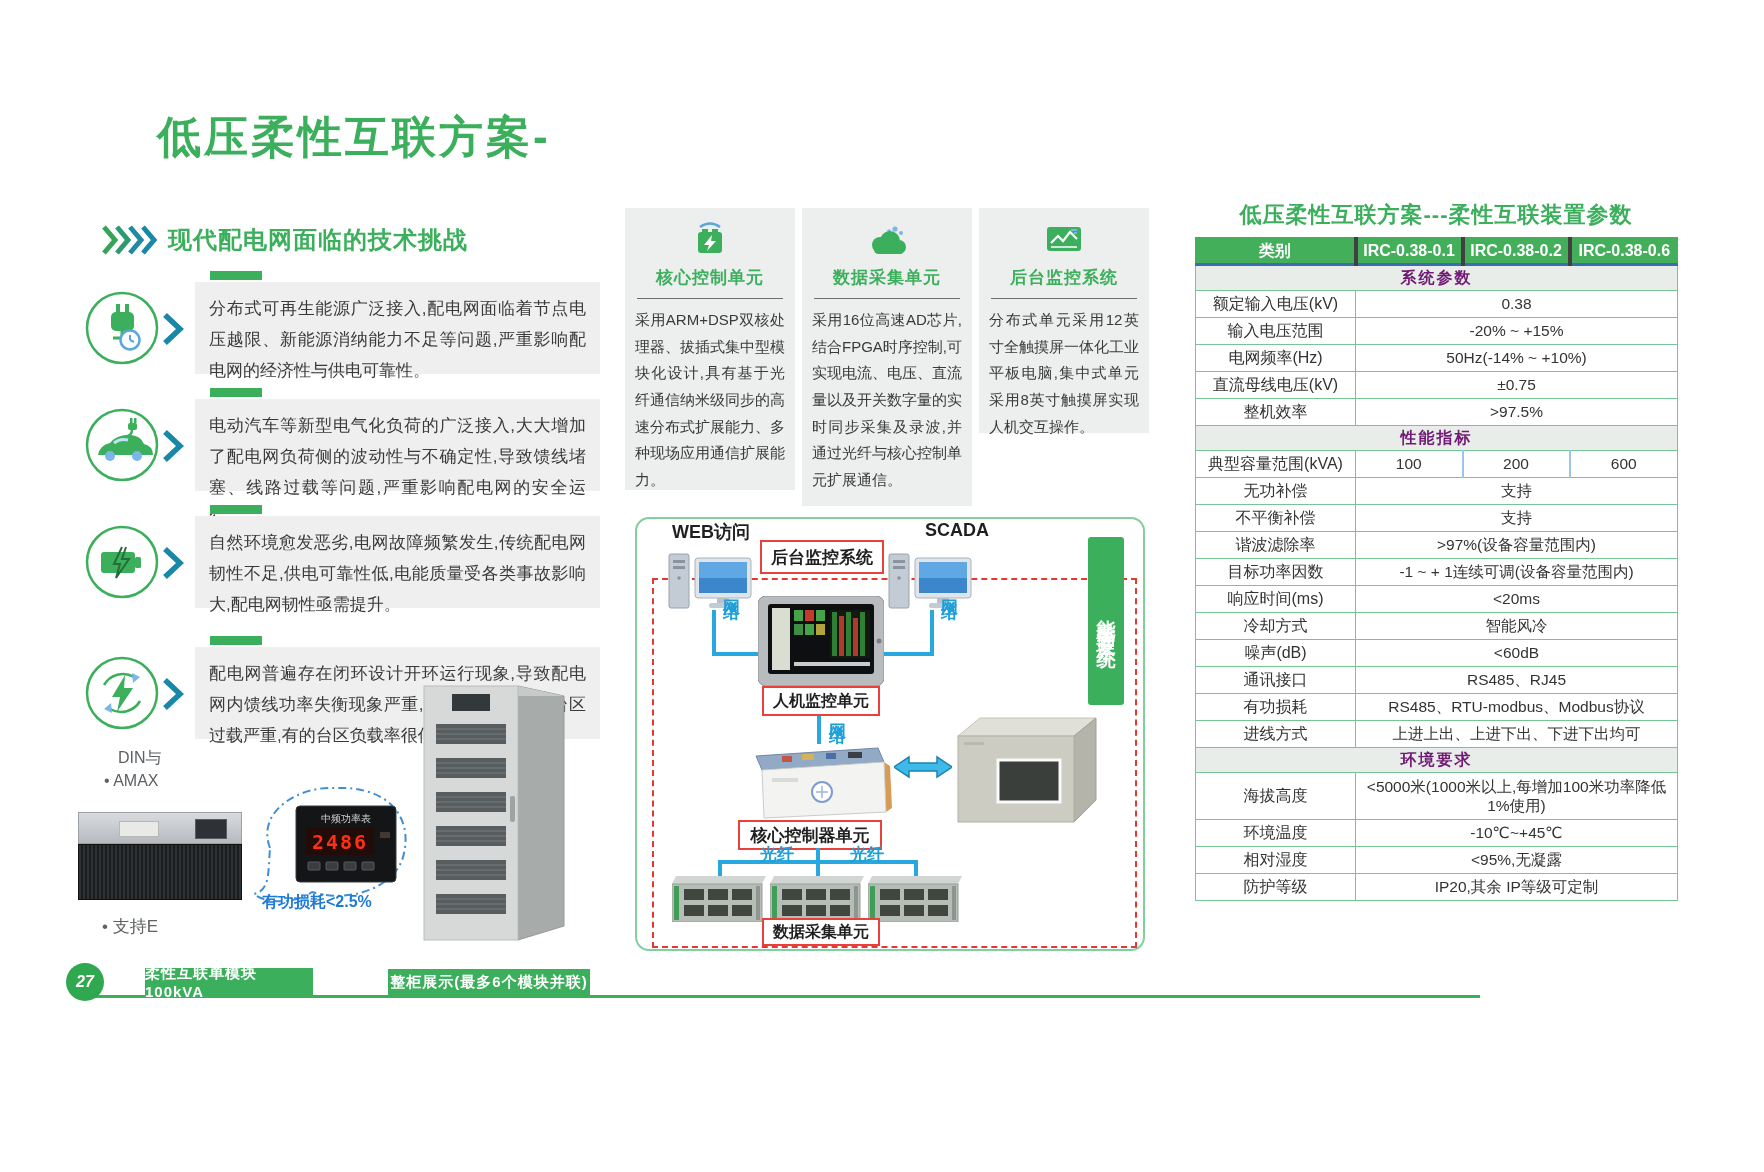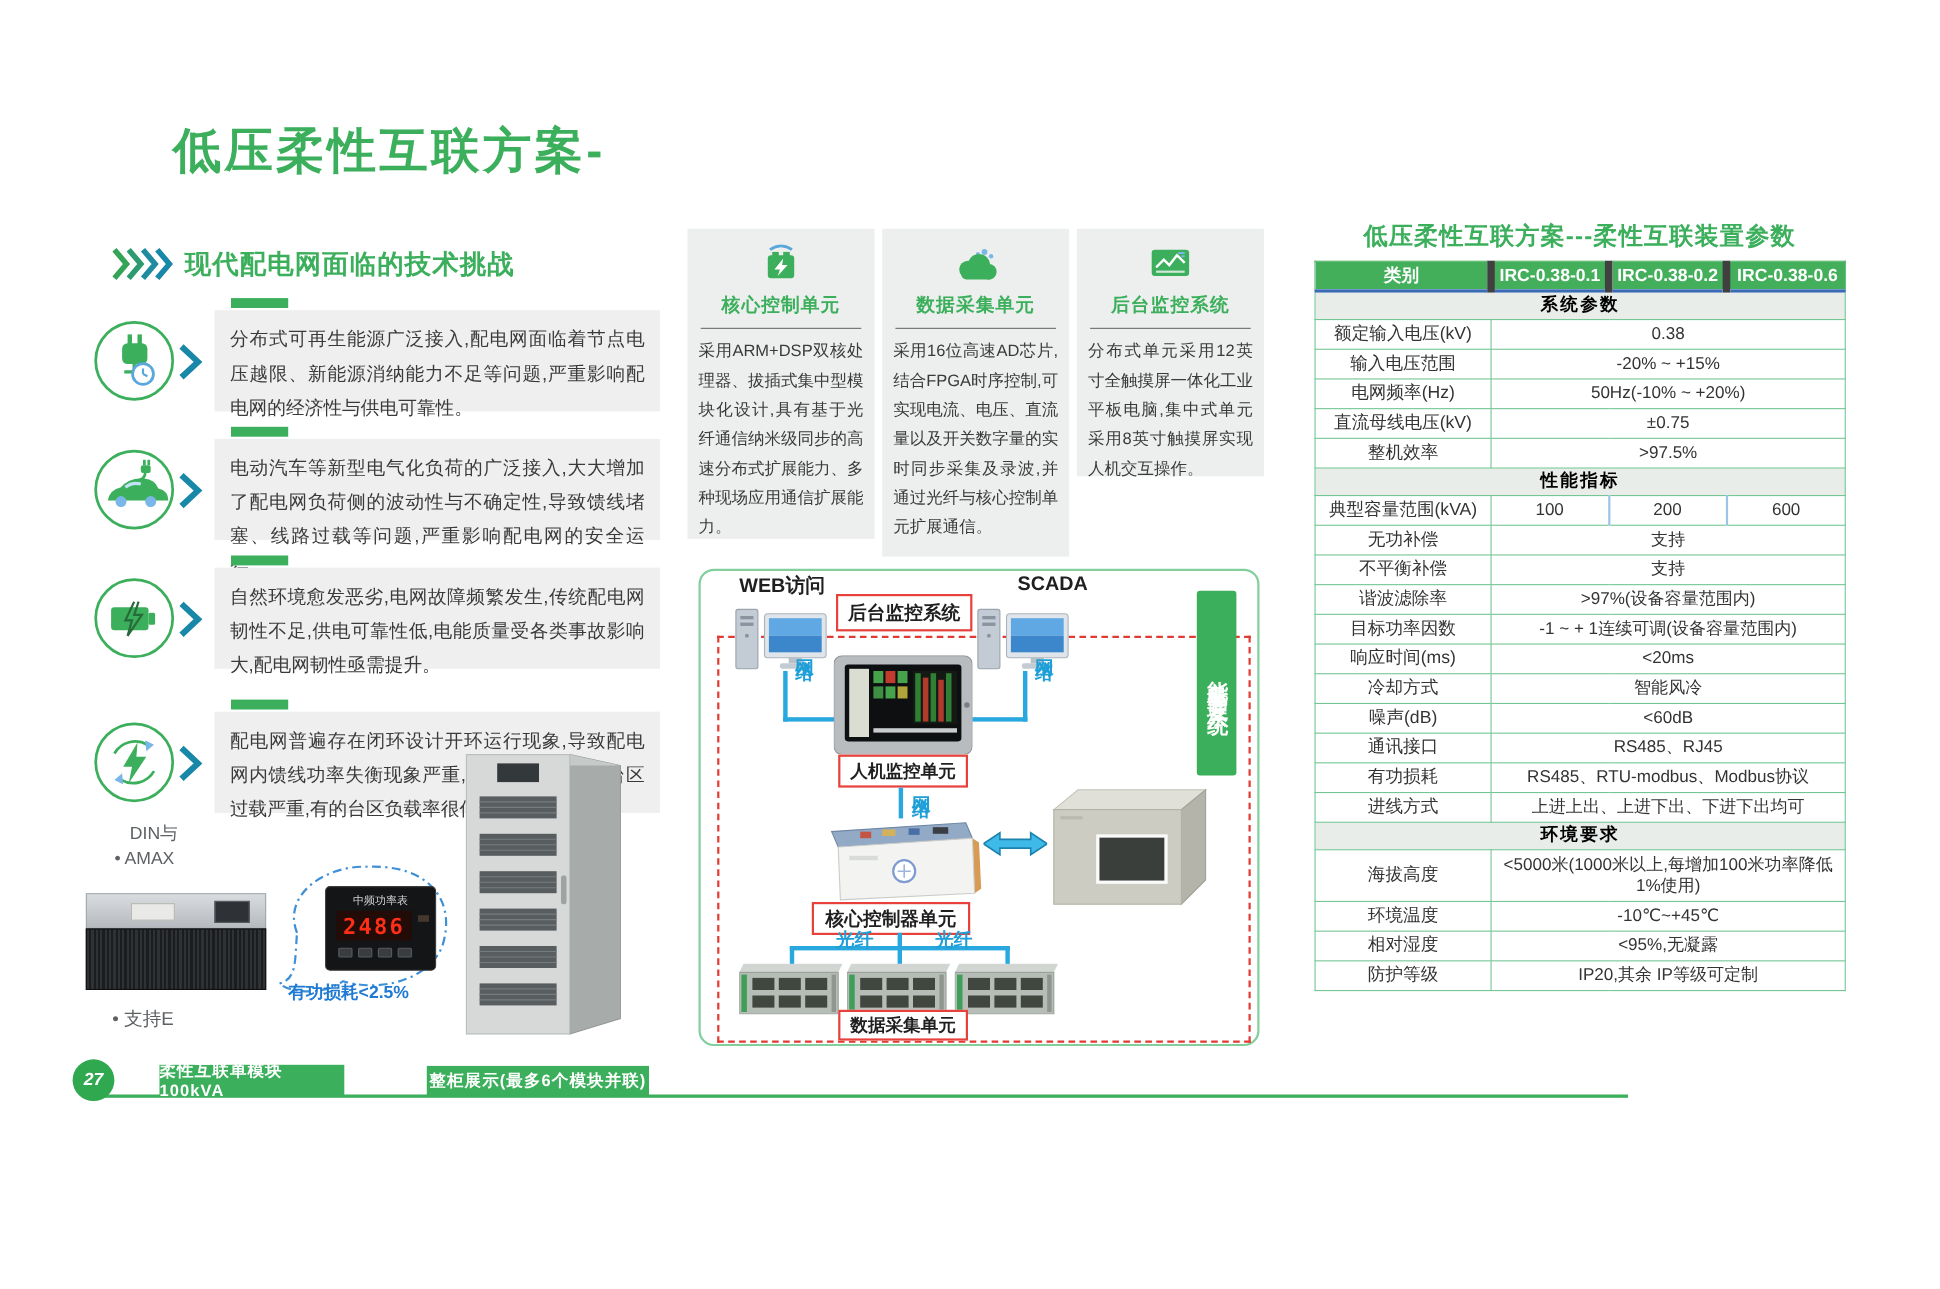--- a/index.html
+++ b/index.html
@@ -51,22 +51,22 @@
   .module-tag{position:absolute;left:40px;top:8px;width:38px;height:14px;background:#e9e9e7;border:1px solid #b7b7b3;}
   .module-body{position:absolute;left:0;top:38px;width:164px;height:56px;background:#202223;
     background-image:repeating-linear-gradient(90deg,#2f3234 0 2px,#1a1c1d 2px 4px);border:1px solid #111;box-sizing:border-box;}
 
   
   .tablewrap{left:1195px;top:200px;width:482px;}
   .t-title{text-align:center;font-size:22px;font-weight:bold;color:#3BAF5B;margin-bottom:7px;letter-spacing:1px;}
   table.spec{border-collapse:collapse;width:482px;font-size:16px;color:#333;table-layout:fixed;}
   table.spec td{border:1.4px solid #74C694;text-align:center;padding:1px 3px;height:24px;line-height:1.25;overflow:hidden;}
   tr.head td{background:#44AF5B;color:#fff;font-size:16px;font-weight:bold;border-color:#44AF5B;border-bottom:3px solid #3a6cb3;height:23px;}
-  tr.head td + td{border-left:7px solid #404040;}
-  tr.sec td{background:#E9EDEA;color:#000000;font-weight:bold;letter-spacing:2px;height:22px;}
+  tr.head td + td{border-left:4px solid #404040;}
+  tr.sec td{background:#E9EDEA;color:#701a75;font-weight:bold;letter-spacing:2px;height:22px;}
   td.tv + td.tv{border-left:2px solid #9cc3ea;}
   tr.tall td{height:44px;}
   td.v{font-size:15.5px;}
 </style>
 </head>
 <body>
 
 <div class="canvas">
 
   <div class="abs page-title">低压柔性互联方案-</div>
@@ -434,21 +434,21 @@
         <tr>
             <td>额定输入电压(kV)</td>
             <td class="v" colspan="3">0.38</td>
           </tr>
         <tr>
             <td>输入电压范围</td>
             <td class="v" colspan="3">-20% ~ +15%</td>
           </tr>
         <tr>
             <td>电网频率(Hz)</td>
-            <td class="v" colspan="3">50Hz(-10% ~ +20%)</td>
+            <td class="v" colspan="3">50Hz(-14% ~ +10%)</td>
           </tr>
         <tr>
             <td>直流母线电压(kV)</td>
             <td class="v" colspan="3">±0.75</td>
           </tr>
         <tr>
             <td>整机效率</td>
             <td class="v" colspan="3">&gt;97.5%</td>
           </tr>
         <tr class="sec">

